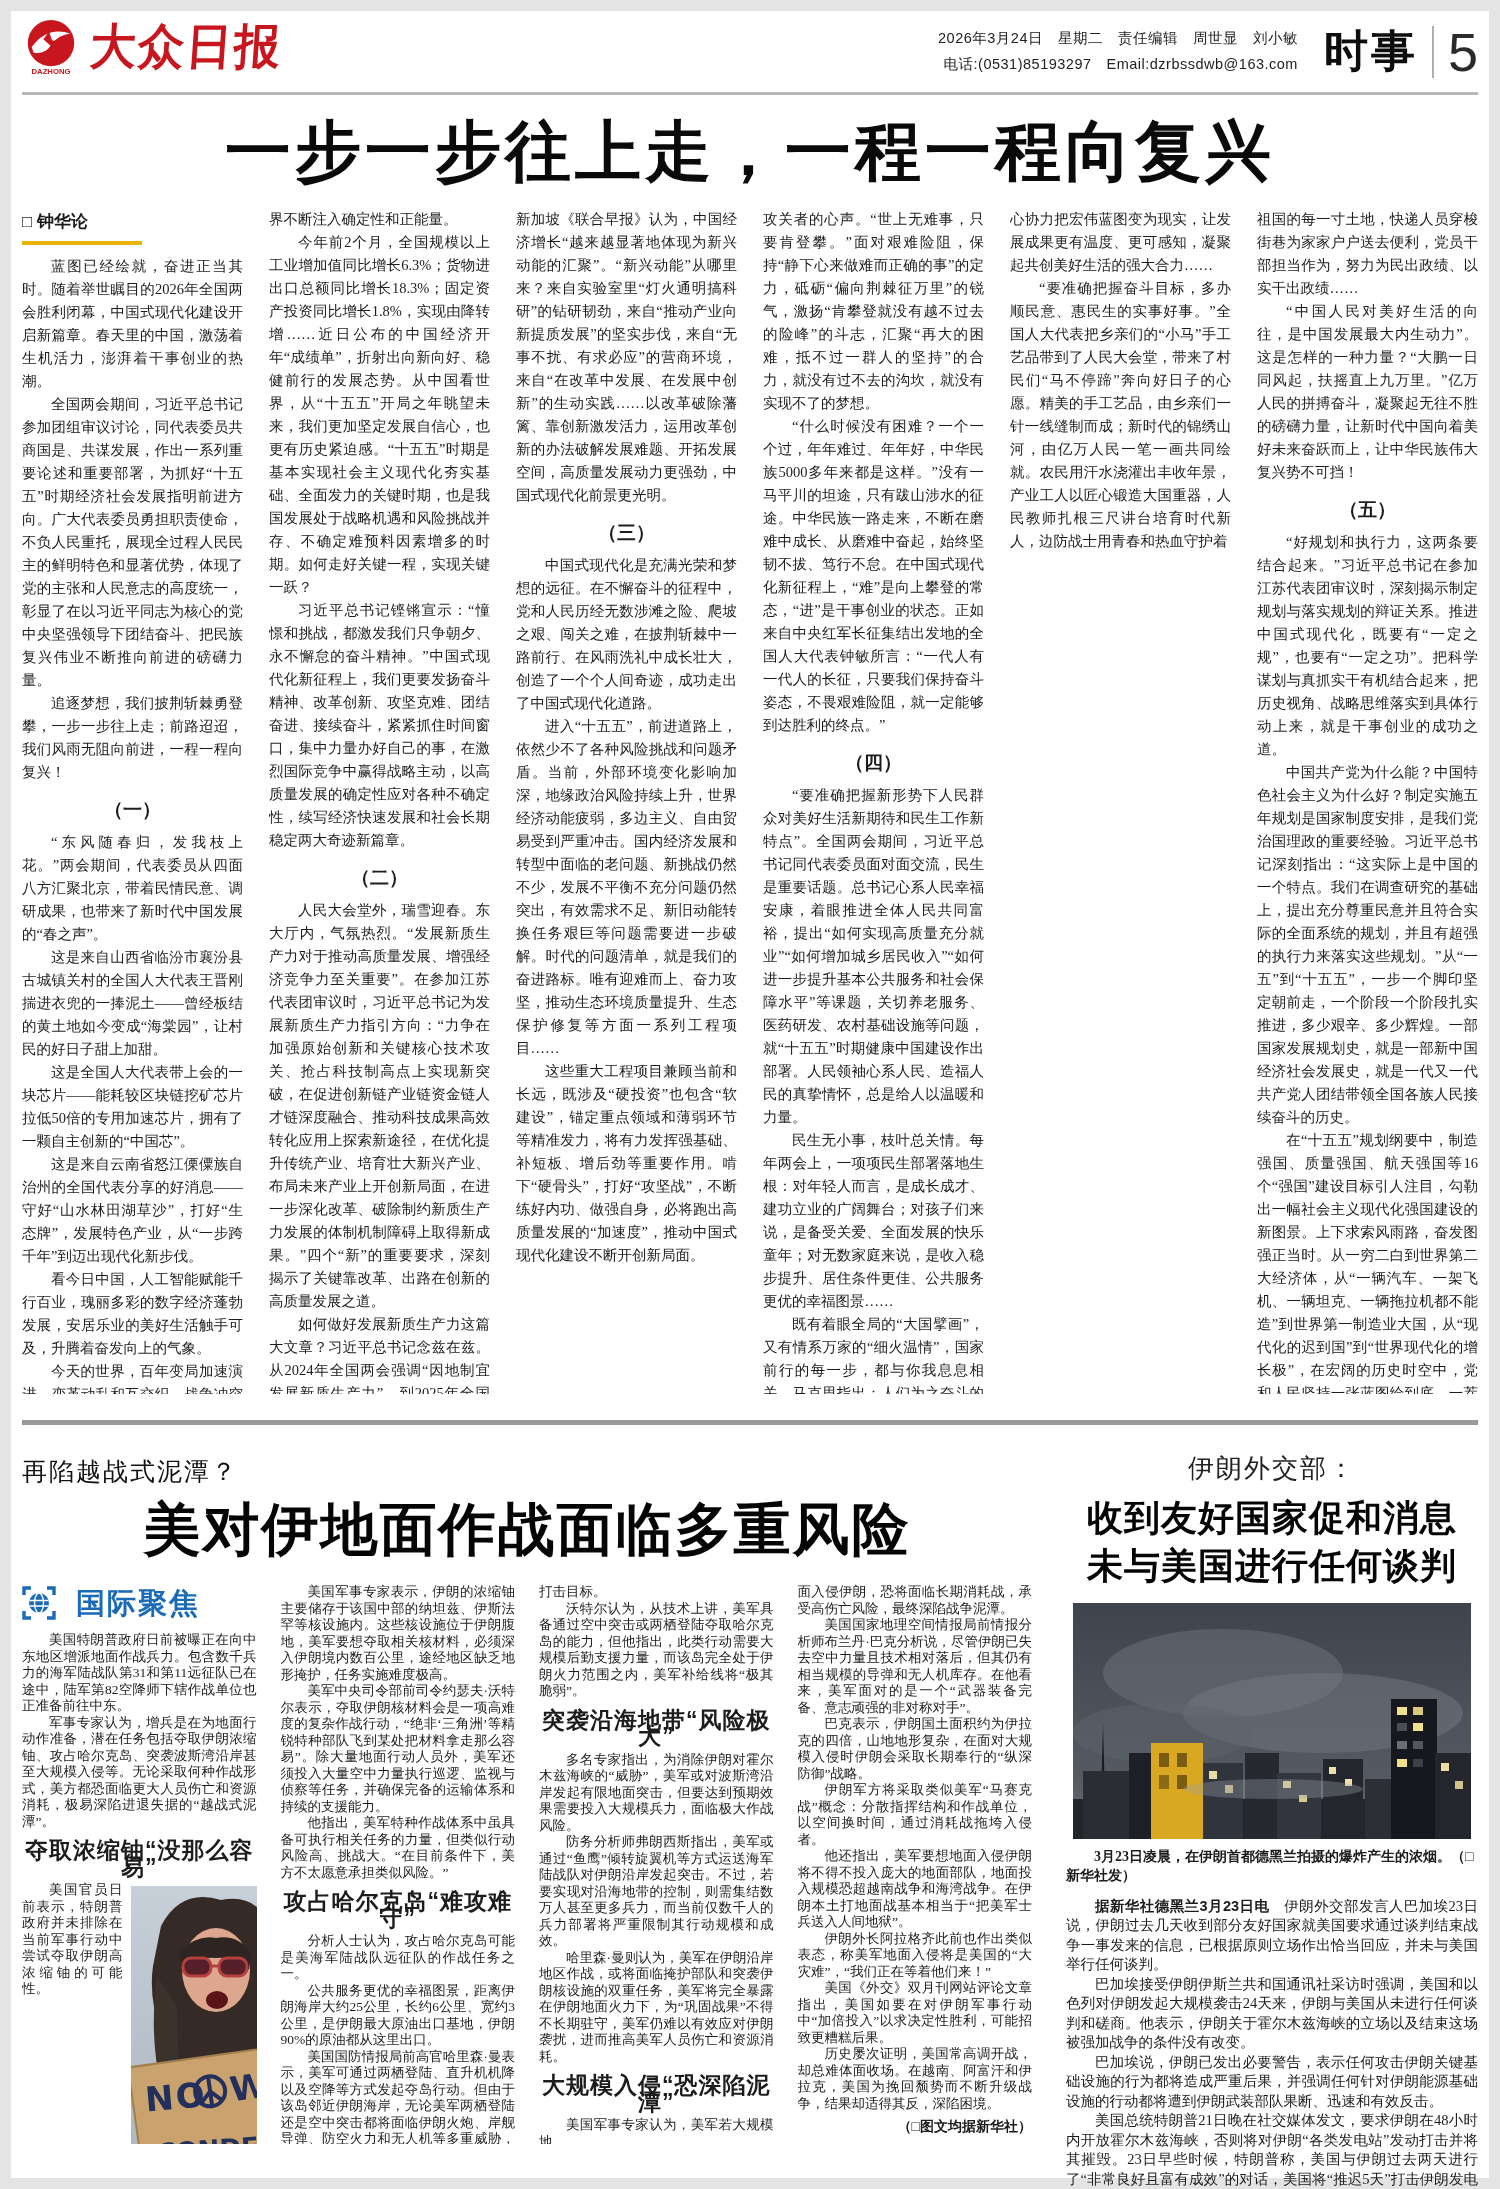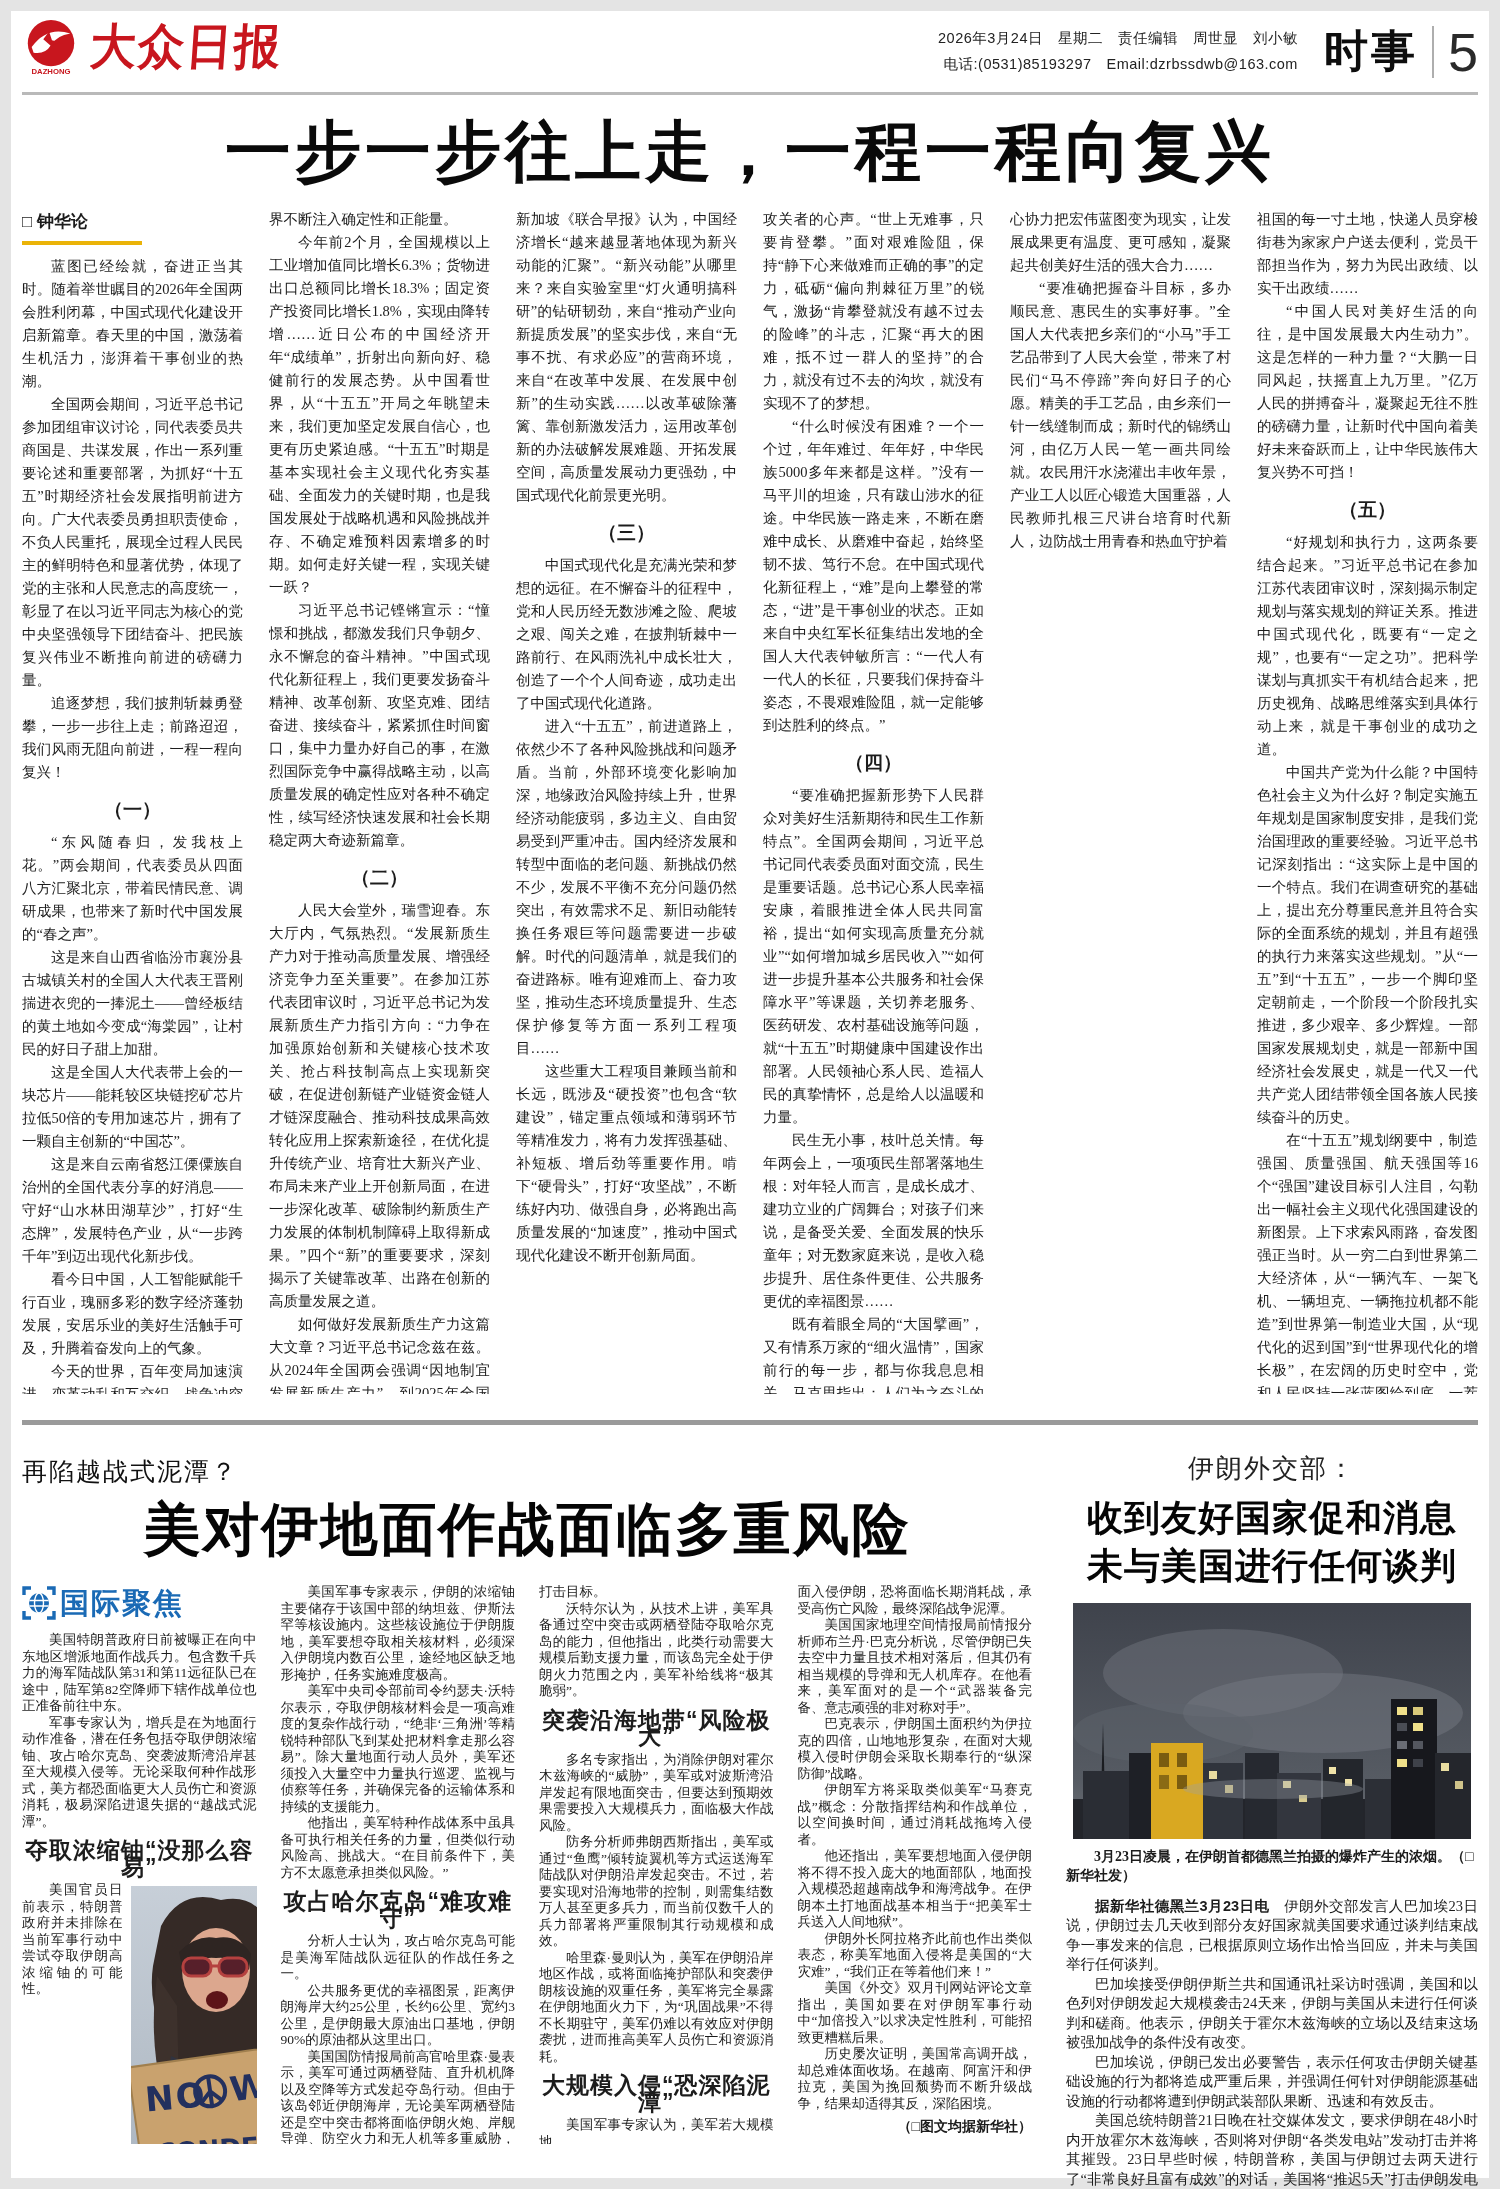--- a/index.html
+++ b/index.html
@@ -46,21 +46,21 @@
   
   .bottom{display:flex;gap:34px;margin-top:22px;height:760px;overflow:hidden;}
   .bl{width:1010px;flex:0 0 auto;}
   .bl-kicker{text-align:left;font-size:25px;letter-spacing:2px;color:#111;margin:8px 0 10px;}
   .bl-headline{text-align:center;font-family:"Liberation Sans","DejaVu Sans",sans-serif;font-weight:900;
                font-size:57px;letter-spacing:2px;color:#050505;margin:0 0 24px;line-height:1.1;}
   .bl-cols{display:flex;gap:24px;height:560px;overflow:hidden;}
   .bcol{flex:1 1 0;overflow:hidden;font-size:13.5px;line-height:16.5px;text-align:justify;}
   .bcol p{margin:0;}
   .bcol .it-sub{font-size:23px;margin:12px 0 7px !important;}
-  .focus-label{display:flex;align-items:center;gap:4px;margin:2px 0 12px;}
+  .focus-label{display:flex;align-items:center;gap:20px;margin:2px 0 12px;}
   .focus-label .txt{font-family:"Liberation Sans","DejaVu Sans",sans-serif;font-weight:900;font-size:29px;
                     color:#1a6ab5;letter-spacing:2px;}
   .photo-wrap{overflow:visible;}
   .photo-wrap svg{float:right;margin:4px -42px 4px 8px;}
 
   .br{flex:1 1 auto;}
   .br-kicker{text-align:center;font-size:26px;letter-spacing:2px;color:#222;margin:4px 0 8px;}
   .br-headline{text-align:center;font-family:"Liberation Sans","DejaVu Sans",sans-serif;font-weight:900;
                font-size:36px;letter-spacing:1px;color:#050505;line-height:1.35;margin:0 0 12px;}
   .br-photo{display:block;margin:0 auto;}

